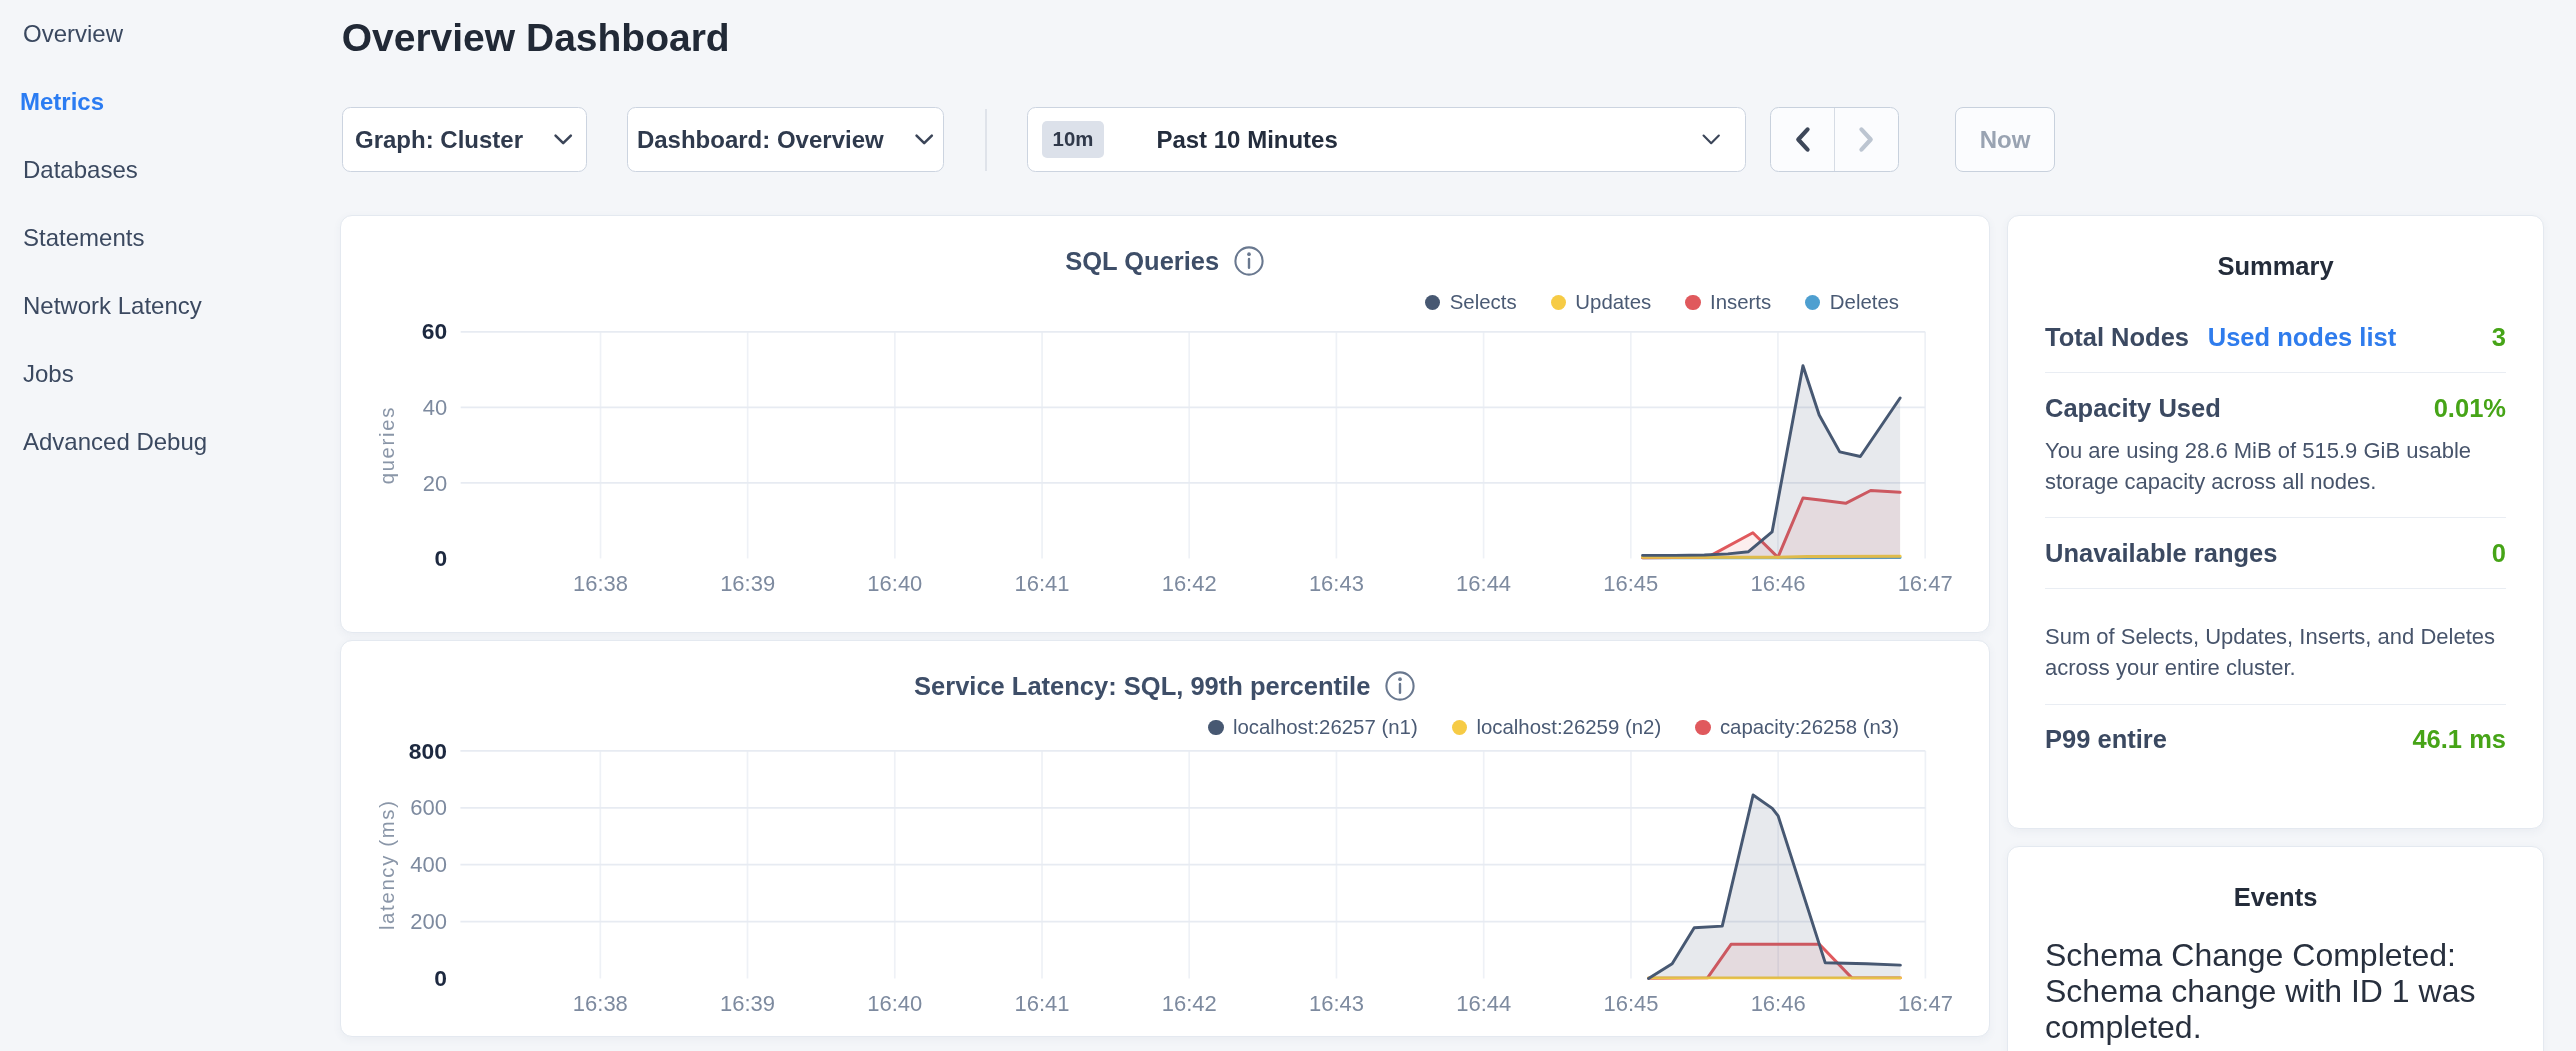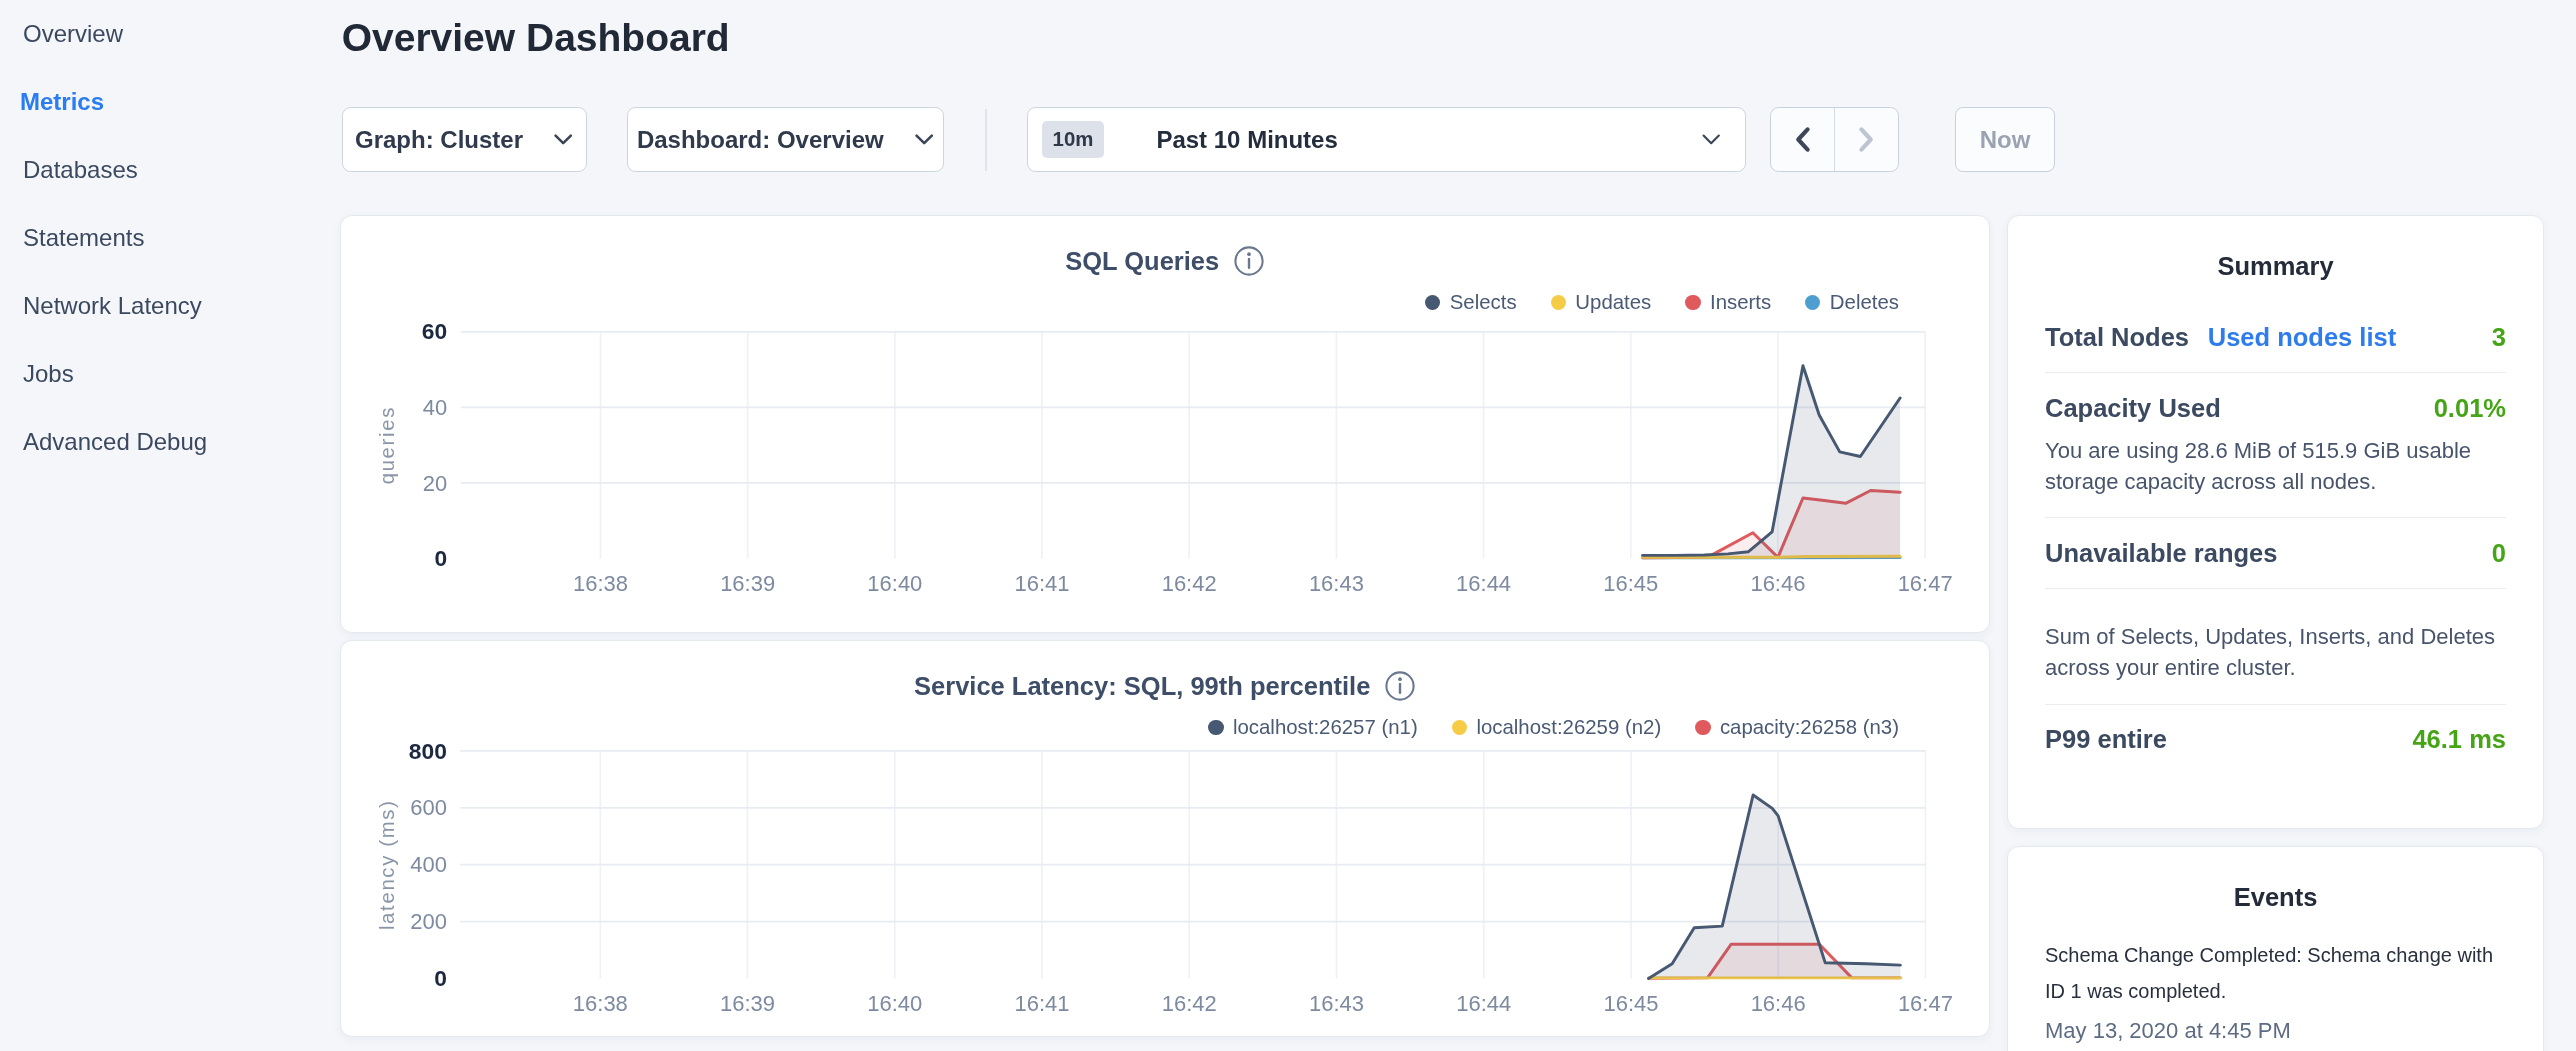--- a/index.html
+++ b/index.html
@@ -77,21 +77,21 @@
   .events-panel{left:2007px;top:846px;width:537px;height:417px;padding:25.5px 37px;overflow:hidden;}
   .panel-heading{margin:10.2px 0 22px;text-align:center;font-size:25.5px;font-weight:700;color:#242c3a;}
   .srow{padding:20.4px 0;border-top:1.7px solid #e9edf3;}
   .srow:first-child{border-top:none;}
   .srow-head{display:flex;align-items:baseline;}
   .slabel{font-size:25.5px;font-weight:700;color:#3b4961;}
   .slink{font-size:25.5px;font-weight:600;color:#2f7ced;margin-left:18.7px;text-decoration:none;cursor:pointer;}
   .sval{margin-left:auto;font-size:25.5px;font-weight:700;white-space:nowrap;}
   .sdesc{margin:12px 0 0;font-size:22px;line-height:31px;color:#47546b;}
   .ev-item{margin-top:25.5px;}
-  .ev-text{font-size:20px;line-height:36px;color:#28303e;margin:0 0 8.5px;}
+  .ev-text{font-size:32px;line-height:36px;color:#28303e;margin:0 0 8.5px;}
   .ev-time{font-size:22px;color:#5d6c83;}
 </style>
 </head>
 <body>
 
 <div class="app">
 
   <nav class="sidebar" id="sidebar">
       <a class="nav-item">Overview</a>
       <a class="nav-item active">Metrics</a>

